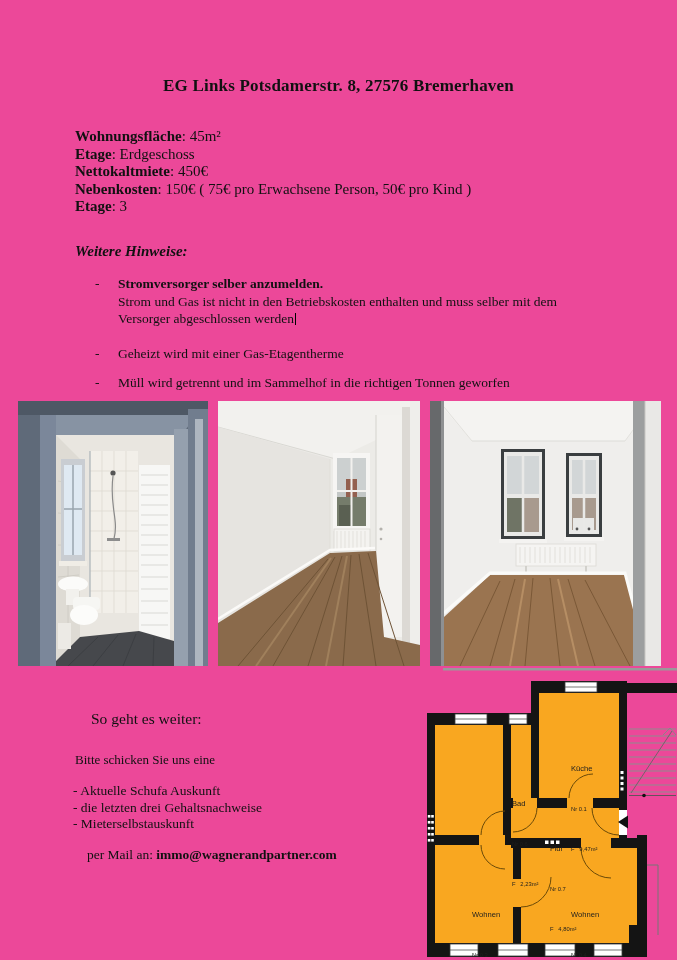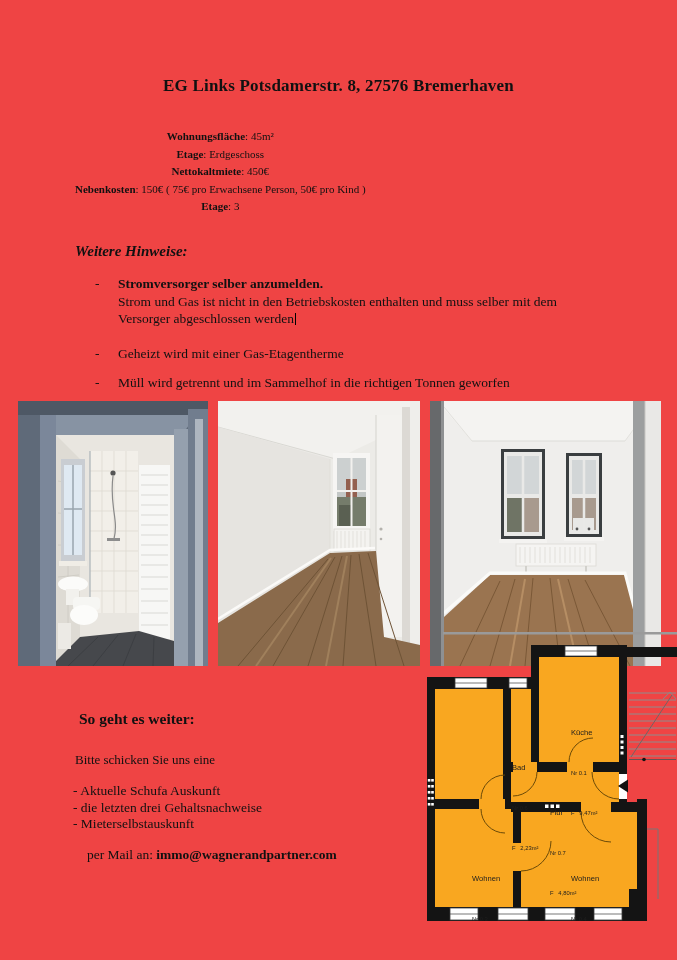--- a/index.html
+++ b/index.html
@@ -1,35 +1,35 @@
 <!DOCTYPE html>
 <html><head>
 <meta charset="utf-8">
 <style>
   html,body{margin:0;padding:0;background:#fff;}
-  .page{position:relative;width:677px;height:960px;background:#ef4444;overflow:hidden;
+  .page{position:relative;width:677px;height:960px;background:#ec4899;overflow:hidden;
         font-family:"Liberation Serif",serif;color:#111;}
   .abs{position:absolute;}
   .title{top:76px;left:0;width:677px;text-align:center;font-size:17px;font-weight:bold;letter-spacing:.2px;}
-  .details{left:75px;top:128px;font-size:11px;line-height:17.5px;text-align:center;}
+  .details{left:75px;top:128px;font-size:15px;line-height:17.5px;}
   .details .b{font-weight:bold;}
   .hints-heading{left:75px;top:243px;font-size:15px;font-weight:bold;font-style:italic;}
   .bullet{display:flex;font-size:13.5px;line-height:17.5px;}
   .bullet .marker{width:23px;flex:0 0 23px;}
   .bullet .btxt{width:475px;}
   .bullet .bold-line{font-weight:bold;}
   .caret{display:inline-block;width:1px;height:12px;background:#000;vertical-align:-2px;margin-left:1px;}
   .photo{top:401px;height:265px;overflow:hidden;}
   .photo svg{display:block;width:100%;height:100%;}
-  .steps-heading{left:79px;top:710px;font-size:15.5px;font-weight:bold;}
+  .steps-heading{left:91px;top:710px;font-size:15.5px;font-weight:normal;}
   .steps-intro{left:75px;top:752px;font-size:13px;}
   .steps-list{left:73px;top:783px;font-size:13.5px;line-height:16.5px;}
   .mail-line{left:87px;top:847px;font-size:13.5px;}
   .mail-line .b{font-weight:bold;}
-  .floorplan{left:425px;top:631px;width:252px;height:216px;}
+  .floorplan{left:425px;top:667px;width:252px;height:216px;}
   .floorplan svg{position:absolute;left:0;top:0;width:252px;height:293px;}
   .room-label{position:absolute;font-family:"Liberation Sans",sans-serif;color:#1e1e1e;white-space:pre;line-height:1.05;}
   .room-label .rn{font-size:7.6px;}
   .room-label .rd{font-size:5.8px;}
 </style>
 </head>
 <body>
 
 <div class="page">
 

